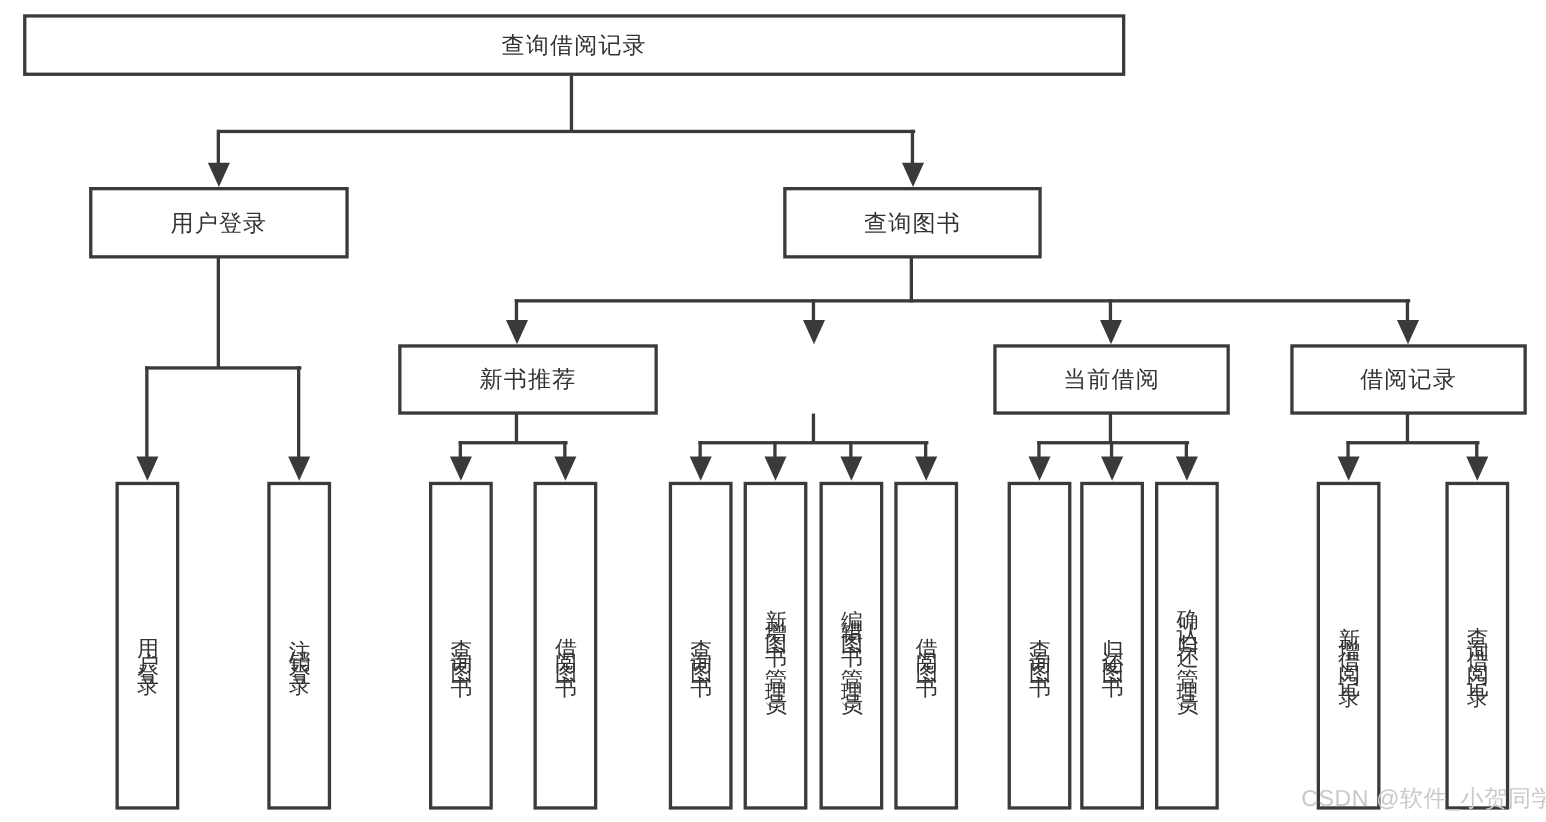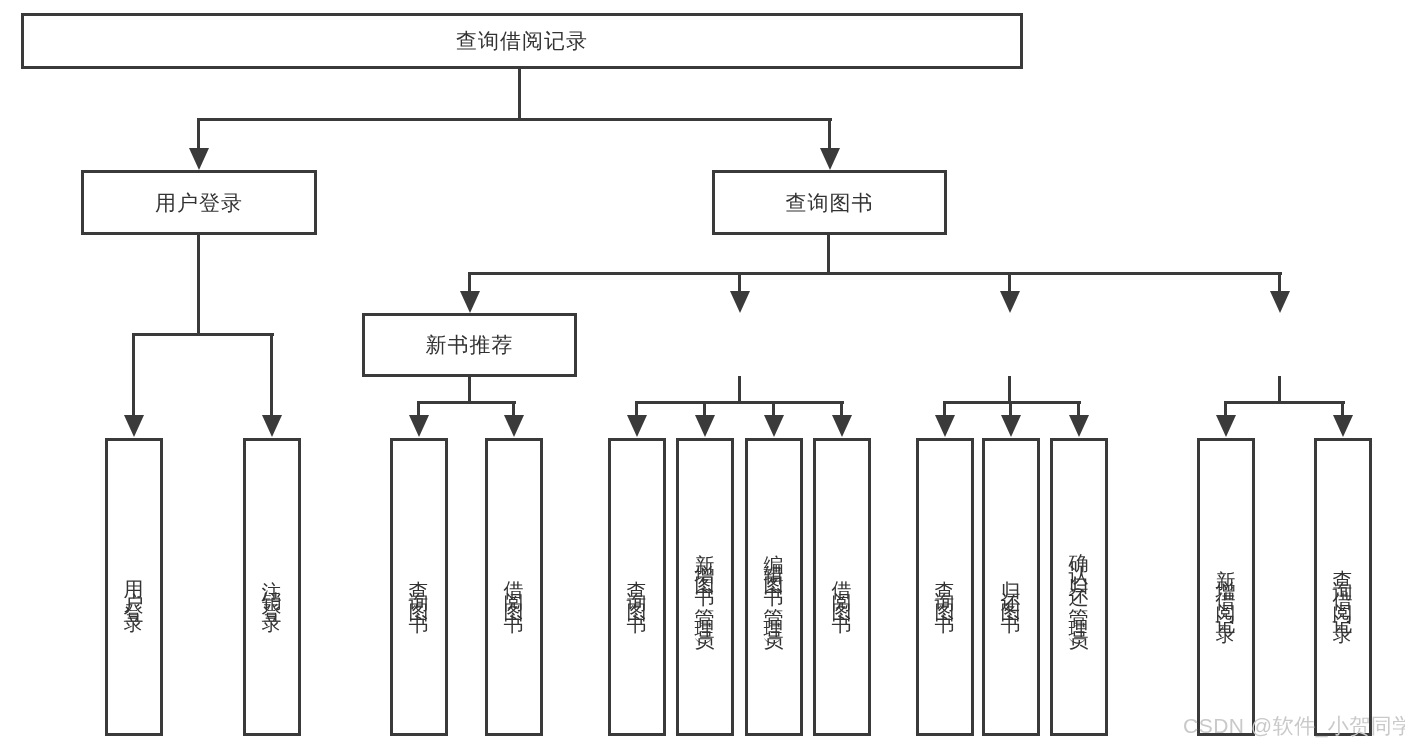--- a/index.html
+++ b/index.html
@@ -80,22 +80,28 @@
   <div class="ln" style="left:468px;  top:272px; width:814px; height:3px;"></div>
   <div class="ln" style="left:468px;  top:272px; width:3px;   height:22px;"></div>
   <div class="ah" style="left:460px;  top:291px;"></div>
   <div class="ln" style="left:738px;  top:272px; width:3px;   height:22px;"></div>
   <div class="ah" style="left:730px;  top:291px;"></div>
   <div class="ln" style="left:1008px; top:272px; width:3px;   height:22px;"></div>
   <div class="ah" style="left:1000px; top:291px;"></div>
   <div class="ln" style="left:1278px; top:272px; width:3px;   height:22px;"></div>
   <div class="ah" style="left:1270px; top:291px;"></div>
 
-  <div class="box h" style="left:362px; top:313px; width:215px; height:64px;">
+  <div class="box h" style="left:362px; top:313px; width:236px; height:64px;">
     <span>新书推荐</span>
+  </div>
+  <div class="box h" style="left:903px; top:313px; width:215px; height:64px;">
+    <span>当前借阅</span>
+  </div>
+  <div class="box h" style="left:1173px; top:313px; width:215px; height:64px;">
+    <span>借阅记录</span>
   </div>
 
   <div class="ln" style="left:468px; top:376px; width:3px;  height:27px;"></div>
   <div class="ln" style="left:417px; top:401px; width:99px; height:3px;"></div>
   <div class="ln" style="left:417px; top:401px; width:3px;  height:18px;"></div>
   <div class="ah" style="left:409px; top:415px;"></div>
   <div class="ln" style="left:512px; top:401px; width:3px;  height:18px;"></div>
   <div class="ah" style="left:504px; top:415px;"></div>
 
   <div class="ln" style="left:738px; top:376px; width:3px;   height:27px;"></div>

